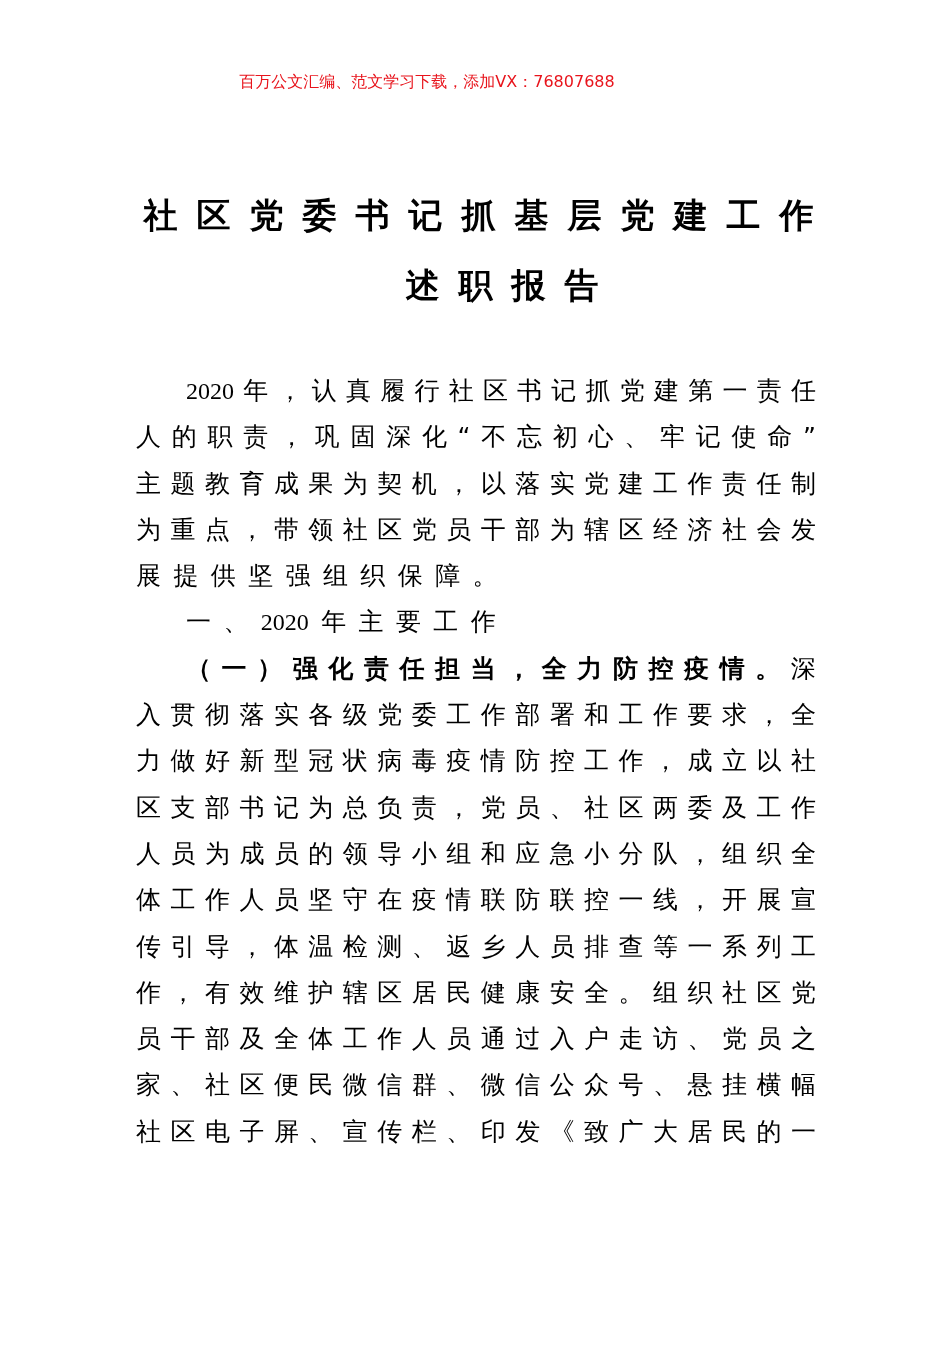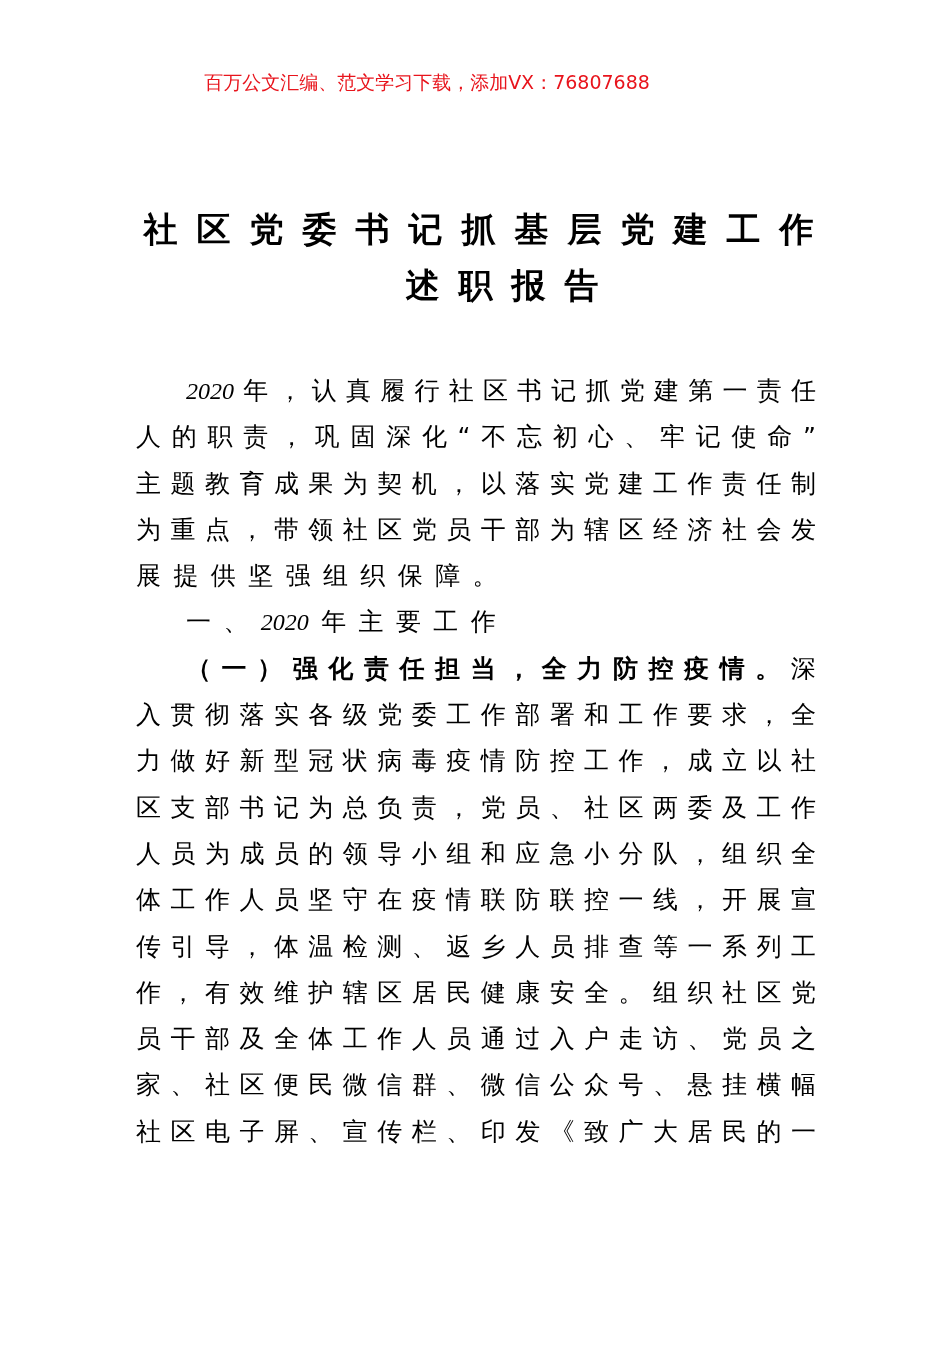--- a/index.html
+++ b/index.html
@@ -1,40 +1,40 @@
 <!DOCTYPE html>
 <html><head>
 <meta charset="utf-8">
 <style>
   html, body { margin: 0; padding: 0; background: #ffffff; }
   body { width: 950px; height: 1346px; position: relative; overflow: hidden; }
   .header {
     position: absolute; left: 0; top: 68px; width: 854px; text-align: center;
-    color: #e8141c; font-family: "DejaVu Sans", sans-serif; font-size: 19px; line-height: 28px;
+    color: #e8141c; font-family: "DejaVu Sans", sans-serif; font-size: 16px; line-height: 28px;
   }
   .title {
     position: absolute; left: 0; width: 950px; text-align: center;
     font-family: "DejaVu Sans", sans-serif; font-weight: bold; font-size: 34px;
     color: #000; letter-spacing: 19px;
   }
-  .title.t1 { top: 207px; padding-left: 26px; box-sizing: border-box; }
+  .title.t1 { top: 193px; padding-left: 26px; box-sizing: border-box; }
   .title.t2 { top: 263px; padding-left: 19px; box-sizing: border-box; margin-left: 27px; }
   .body {
     position: absolute; left: 136px; top: 368px; width: 680px;
     font-family: "DejaVu Sans", sans-serif; font-size: 25px; color: #000;
   }
   .line {
     height: 46.3px; line-height: 46.3px; white-space: nowrap;
     display: flex; justify-content: space-between;
   }
   .line span.ch { display: inline-block; }
   .line.indent { padding-left: 50px; }
   .line.last { justify-content: flex-start; }
   .line.last span.ch { margin-right: 12.4px; }
-  .num { font-family: "Liberation Serif", serif; font-size: 24px; font-style: italic; }
+  .num { font-family: "Liberation Serif", serif; font-size: 24px; }
   .bold { font-weight: bold; }
 </style>
 </head>
 <body>
 
 <div class="header">百万公文汇编、范文学习下载，添加VX：76807688</div>
 
 <div class="title t1">社区党委书记抓基层党建工作</div>
 <div class="title t2">述职报告</div>
 

